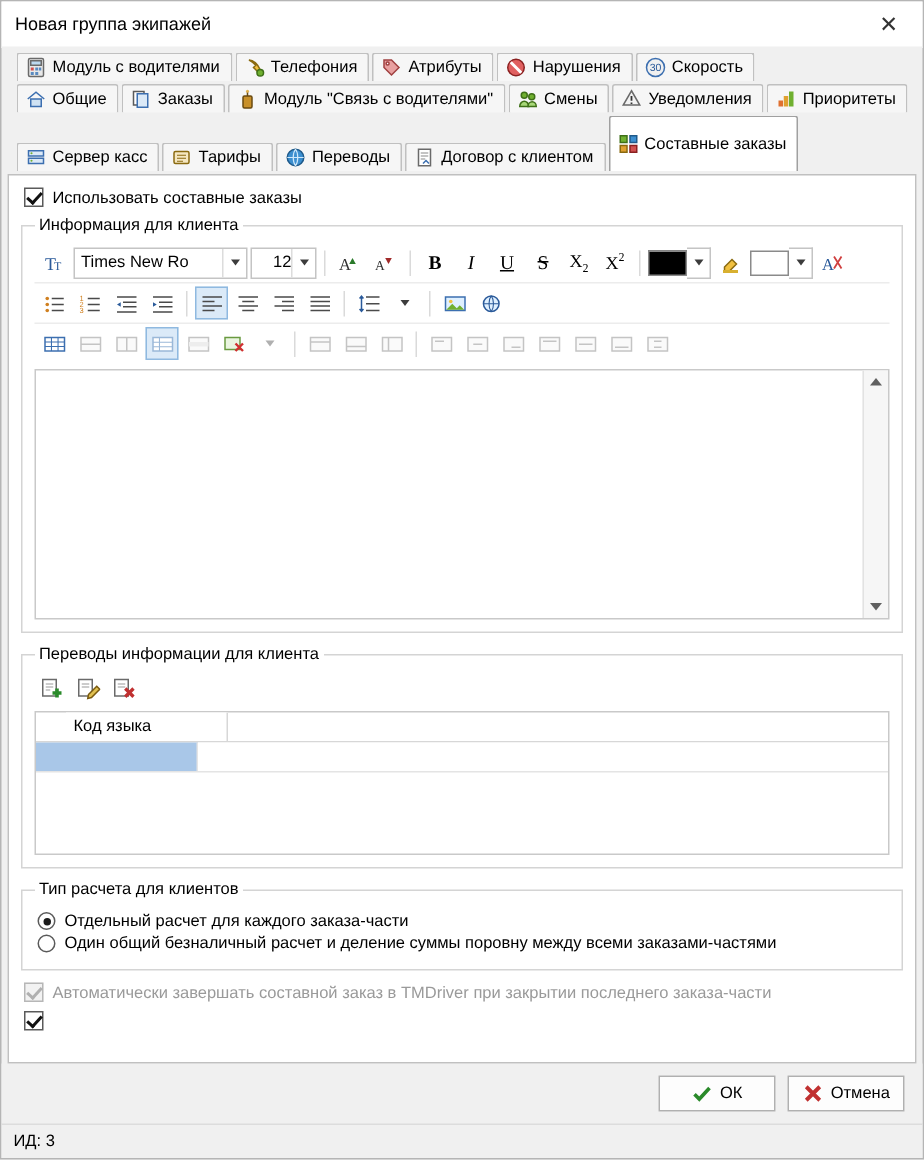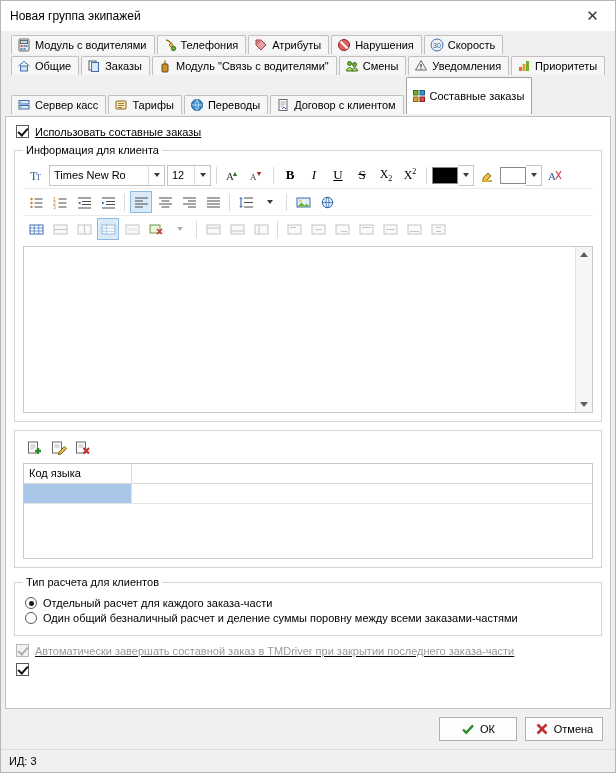--- a/index.html
+++ b/index.html
@@ -103,21 +103,20 @@
     box-sizing: border-box;
     position: relative;
     overflow: hidden;
   }
   .chkrow {
     display: flex;
     align-items: center;
     gap: 6px;
     margin: 2px 0 6px 2px;
     font-size: 11px;
-    text-decoration: underline;
   }
   .cb {
     width: 13px; height: 13px;
     border: 1px solid #5a5a5a;
     background: #fff;
     position: relative;
     box-sizing: border-box;
     flex: 0 0 auto;
   }
   .cb.checked::after {
@@ -175,21 +174,21 @@
   .fontbox .fname {
     flex: 1 1 auto; padding-left: 4px;
     font-size: 11px; white-space: nowrap; overflow: hidden;
   }
   .sizebox {
     display: flex; align-items: center;
     height: 21px; width: 44px;
     border: 1px solid #c4c4c4; background: #fff;
     box-sizing: border-box;
   }
-  .sizebox .sval { flex: 1 1 auto; padding-left: 4px; font-size: 11px; }
+  .sizebox .sval { flex: 1 1 auto; padding-left: 4px; font-size: 11px; margin-left: 10px; }
   .dropcaret {
     width: 15px; height: 19px; display: flex; align-items: center; justify-content: center;
     border-left: 1px solid #dcdcdc;
   }
   .caret {
     width: 0; height: 0;
     border-left: 3px solid transparent;
     border-right: 3px solid transparent;
     border-top: 4px solid #3c3c3c;
   }
@@ -226,21 +225,21 @@
     box-sizing: border-box;
   }
   .grid .hrow { display: flex; height: 19px; border-bottom: 1px solid #d7d7d7; }
   .grid .hcell {
     padding: 3px 0 0 5px;
     font-size: 11px;
     box-sizing: border-box;
     border-right: 1px solid #d7d7d7;
     background: #fff;
   }
-  .grid .hcell.c1 { width: 108px; }
+  .grid .hcell.c1 { width: 108px; margin-left: 20px; }
   .grid .hcell.c2 { flex: 1 1 auto; border-right: none; }
   .grid .drow { display: flex; height: 19px; border-bottom: 1px solid #e4e4e4; }
   .grid .dcell { box-sizing: border-box; border-right: 1px solid #e4e4e4; }
   .grid .dcell.c1 { width: 108px; background: #a9c7e8; }
   .grid .dcell.c2 { flex: 1 1 auto; border-right: none; background: #fff; }
 
   
   .radrow { display: flex; align-items: center; gap: 6px; margin: 3px 0 3px 2px; font-size: 11px; }
   .rb {
     width: 12px; height: 12px; border-radius: 50%;
@@ -736,20 +735,21 @@
             </span>
           <span class="arrow">
               <span class="tri-dn"></span>
             </span>
         </div>
         <div style="padding:4px 20px 4px 6px;"></div>
       </div>
     </fieldset>
 
     <fieldset class="grp">
+      <legend>Переводы информации для клиента</legend>
 
       <div class="minibar">
         <span class="minibtn">
             <svg width="16" height="16" viewBox="0 0 16 16">
               <rect x="1.5" y="2" width="9" height="11" fill="#fff" stroke="#6a6a6a"></rect>
               <path d="M3.5 5h5M3.5 7h5M3.5 9h3" stroke="#9a9a9a" stroke-width="0.7"></path>
               <path d="M11 8v6M8 11h6" stroke="#2a8a2a" stroke-width="2.4"></path>
             </svg>
           </span>
         <span class="minibtn">

